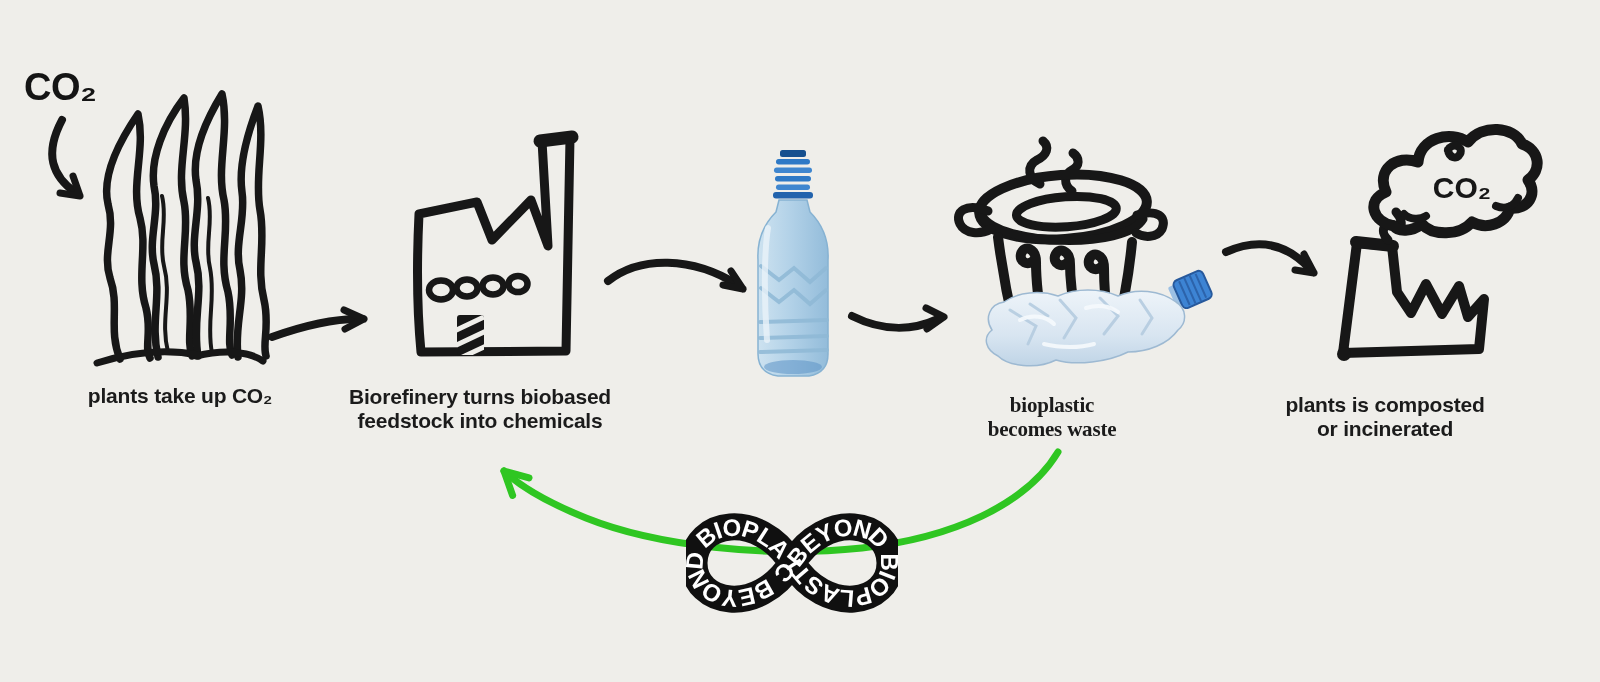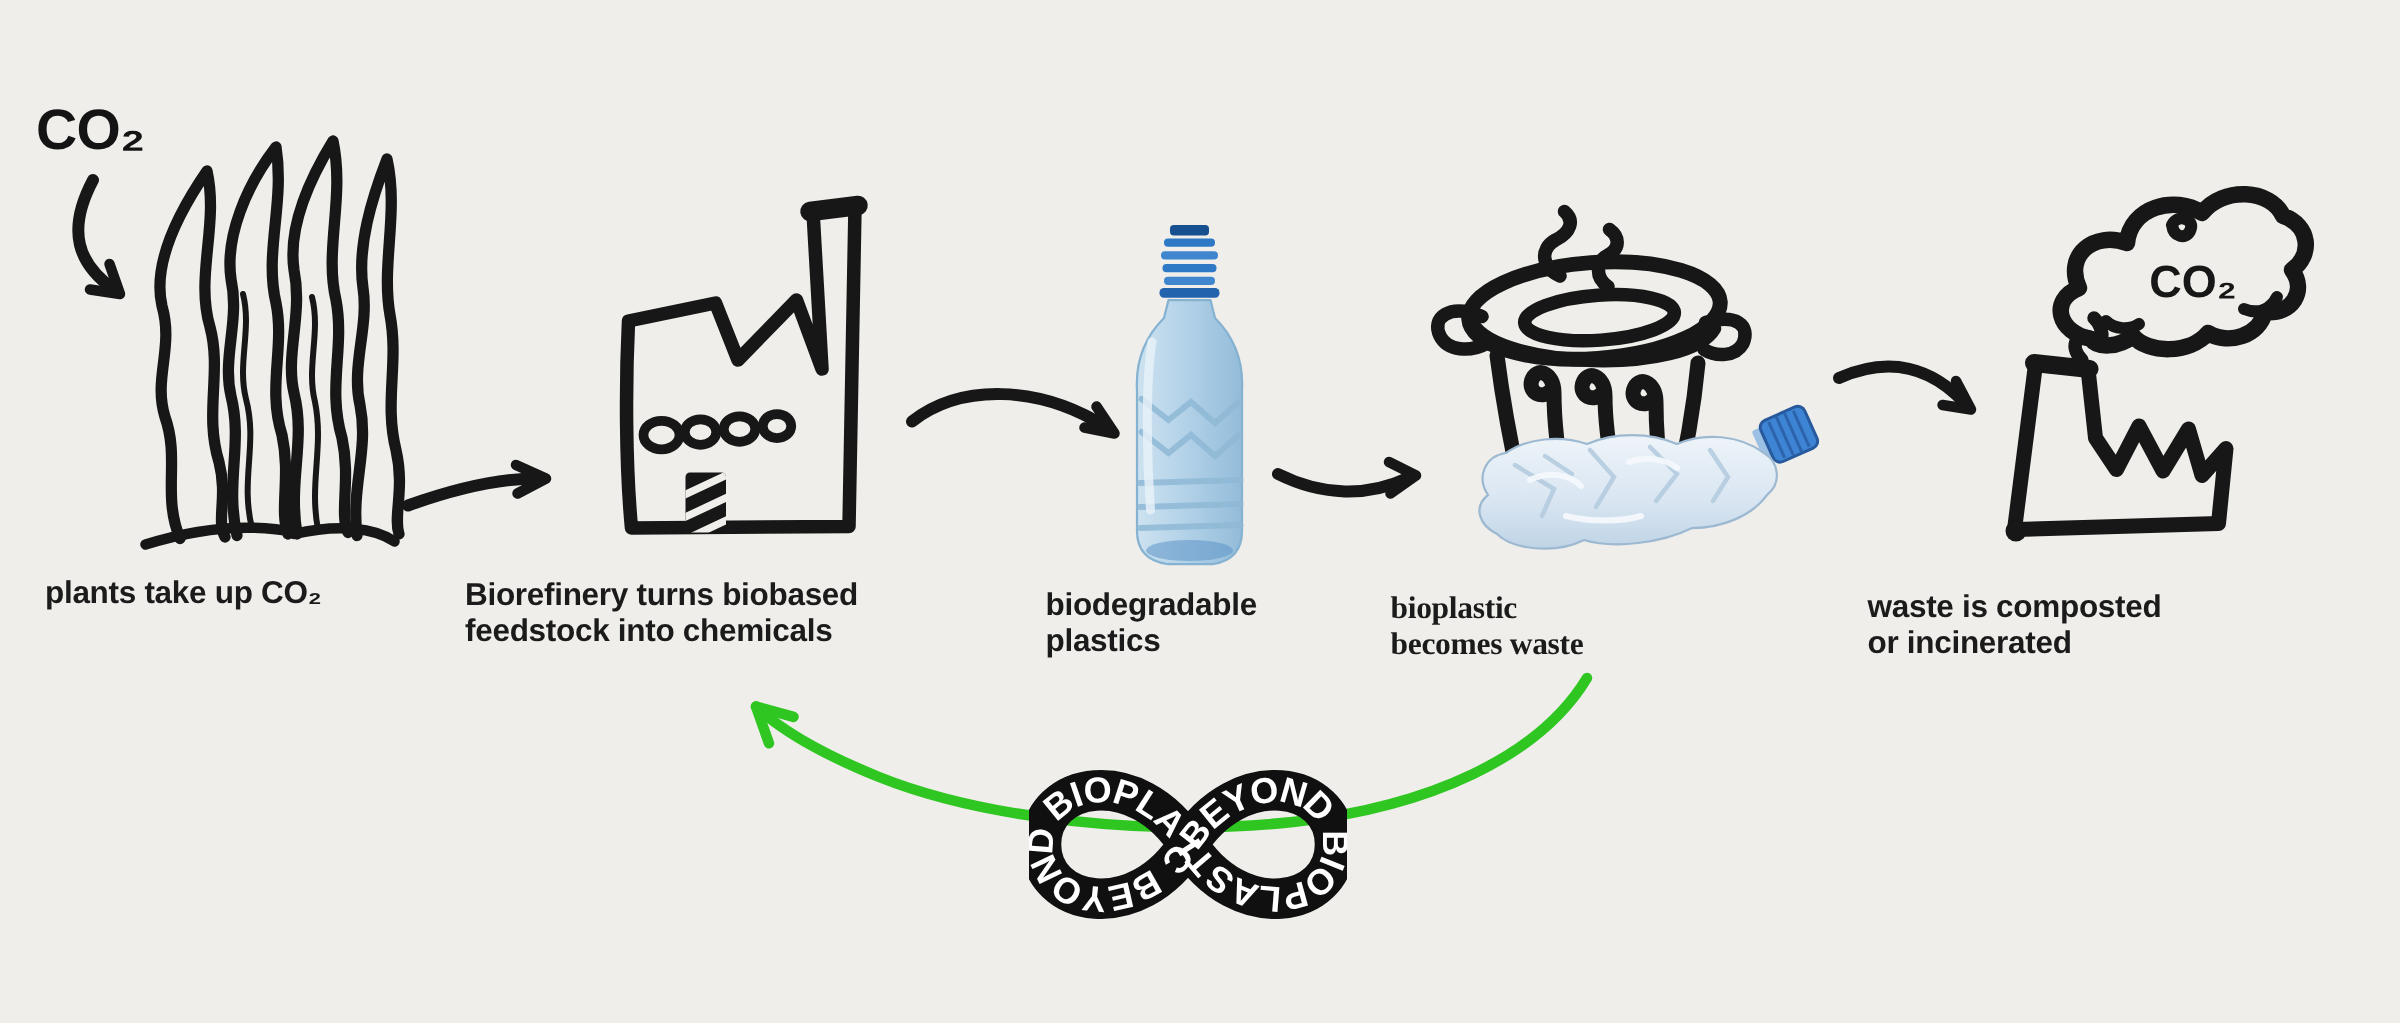--- a/index.html
+++ b/index.html
@@ -2,21 +2,21 @@
 <html><head>
 <meta charset="utf-8">
 <style>
   html,body{margin:0;padding:0;background:#efeeea;}
   #canvas{
     position:relative;width:1600px;height:682px;background:#efeeea;overflow:hidden;
     font-family:"Liberation Sans","DejaVu Sans",sans-serif;color:#1b1b1b;
   }
   #art{position:absolute;left:0;top:0;}
   .label{
-    position:absolute;font-weight:700;font-size:21px;line-height:1.16;
+    position:absolute;text-align:center;font-weight:700;font-size:21px;line-height:1.16;
     letter-spacing:-0.2px;color:#1b1b1b;white-space:pre-line;
   }
   .co2-start{
     position:absolute;left:24px;top:66px;font-weight:700;font-size:38px;letter-spacing:-0.5px;color:#141414;
   }
   #loop-logo{position:absolute;left:686px;top:495px;}
 </style>
 </head>
 <body>
 
@@ -173,19 +173,17 @@
     <text font-size="24" font-weight="bold" letter-spacing="1.8" fill="#ffffff" font-family="Liberation Sans, DejaVu Sans, sans-serif" dominant-baseline="central">
       <textPath href="#infpath" startOffset="0">BEYOND BIOPLASTIC BEYOND BIOPLASTIC</textPath>
     </text>
   </svg>
 
   <div class="co2-start">CO₂</div>
 
   <div class="label" style="left:30px;  top:384px; width:300px;">plants take up CO₂</div>
   <div class="label" style="left:310px; top:385px; width:340px;">Biorefinery turns biobased
 feedstock into chemicals</div>
-  <div class="label" style="left:697px; top:392px; width:200px;">biodegradable
-plastics</div>
   <div class="label" style="left:927px; top:393px; width:250px;font-family:Liberation Serif, serif;">bioplastic
 becomes waste</div>
-  <div class="label" style="left:1245px; top:393px; width:280px;">waste is composted
+  <div class="label" style="left:1245px; top:393px; width:280px;">plants is composted
 or incinerated</div>
 </div>
 
 </body></html>

